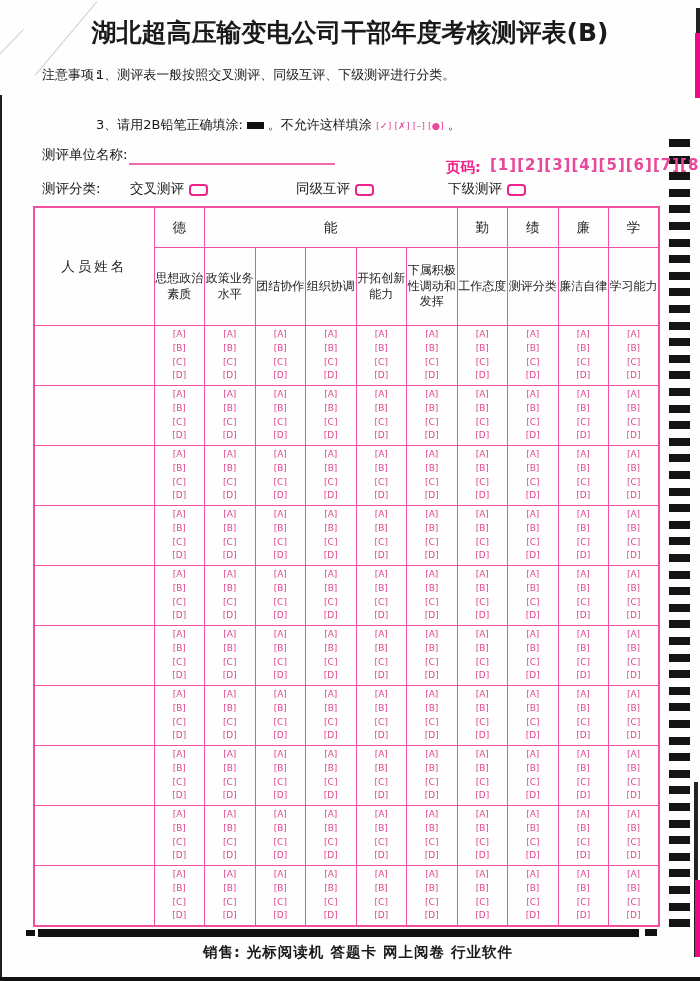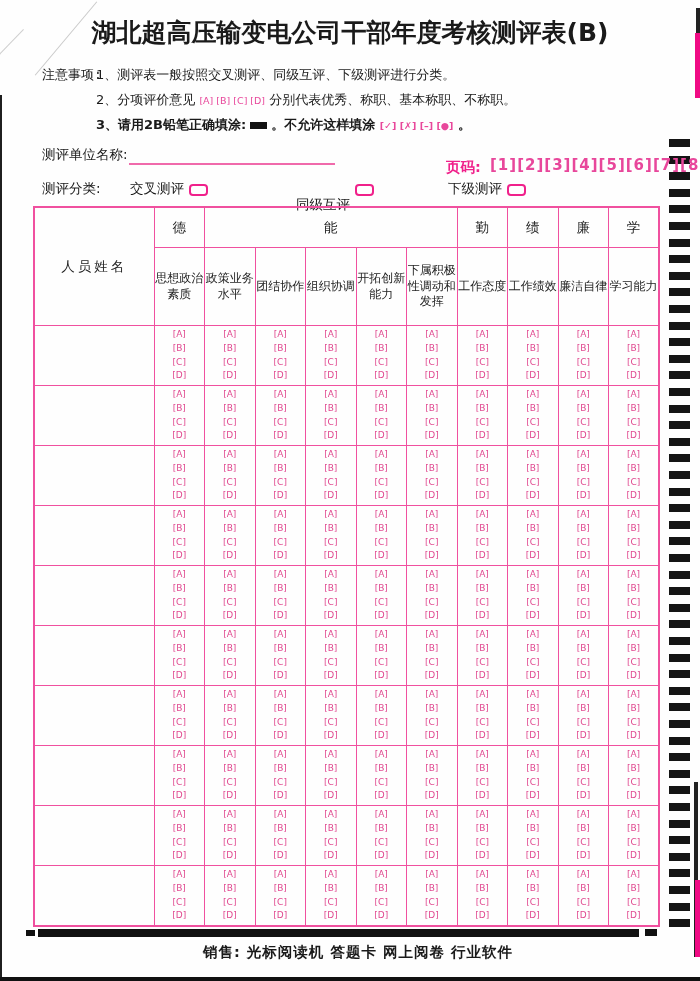--- a/index.html
+++ b/index.html
@@ -27,32 +27,32 @@
   .bbar  { left:38px;  top:929px; width:601px; height:8px; background:#111; }
   .bsq-l { left:26px;  top:930px; width:9px;  height:6px; background:#111; }
   .bsq-r { left:645px; top:929px; width:12px; height:7px; background:#111; }
 
   
   .title { top:16px; left:0; width:100%; text-align:center; font-size:25px; font-weight:bold; }
   .note-label { left:42px; top:66px; font-size:13px;font-family:Liberation Mono, monospace; }
   .note { font-size:13px; white-space:nowrap; }
   .note1 { left:96px; top:66px; }
   .note2 { left:96px; top:91px; }
-  .note3 { left:96px; top:116px;font-weight:bold; }
+  .note3 { left:96px; top:116px; }
   .pink-sm { color:#e8479b; font-size:9.5px; }
   .fill-correct { display:inline-block; width:17px; height:7px; background:#111; margin:0 4px; }
 
   .unit-label { left:42px; top:146px; font-size:13.5px; }
   .unit-line  { left:129px; top:147px; width:206px; height:16px; border-bottom:2px solid #f06aab; }
   .page-label { left:446px; top:158px; color:#f0218b; font-weight:bold; font-size:14.5px; }
   .page-values{ left:490px; top:156px; color:#e8479b; font-size:15px; letter-spacing:1px; white-space:nowrap;font-weight:bold; }
 
   .cat-label { left:42px;  top:180px; font-size:13.5px; }
   .cat1 { left:130px; top:180px; font-size:13.5px; }
-  .cat2 { left:296px; top:180px; font-size:13.5px;margin-top:16px; }
+  .cat2 { left:296px; top:180px; font-size:13.5px; }
   .cat3 { left:448px; top:180px; font-size:13.5px; }
   .checkbox { width:15px; height:8px; border:2px solid #f0218b; border-radius:4px; background:#fff; }
   .cb1 { left:189px; top:184px; }
   .cb2 { left:355px; top:184px; }
   .cb3 { left:507px; top:184px; }
 
   
   .tbl-wrap { left:33px; top:206px; }
   table.eval { border-collapse:collapse; table-layout:fixed; width:625px; border:2px solid #f0509f; }
   table.eval th, table.eval td { border:1px solid #f0509f; padding:0; font-weight:normal; }
@@ -80,23 +80,20 @@
   <div class="abs br-bar-pink"></div>
   <div class="abs timing"></div>
   <div class="abs bbar"></div>
   <div class="abs bsq-l"></div>
   <div class="abs bsq-r"></div>
 
   <div class="abs title">湖北超高压输变电公司干部年度考核测评表(B)</div>
 
   <div class="abs note-label">注意事项:</div>
   <div class="abs note note1">1、测评表一般按照交叉测评、同级互评、下级测评进行分类。</div>
-  <div class="abs note note2">
-    <span>2、分项评价意见 </span><span class="pink-sm">[A] [B] [C] [D]</span><span> 分别代表优秀、称职、基本称职、不称职。</span>
-  </div>
   <div class="abs note note3">
     <span>3、请用2B铅笔正确填涂:</span><span class="fill-correct"></span><span>。不允许这样填涂 </span><span class="pink-sm">[✓] [✗] [–] [●]</span><span> 。</span>
   </div>
 
   <div class="abs unit-label">测评单位名称:</div>
   <div class="abs unit-line"></div>
   <div class="abs page-label">页码:</div>
   <div class="abs page-values">[1][2][3][4][5][6][7][8][9]</div>
 
   <div class="abs cat-label">测评分类:</div>
@@ -133,21 +130,21 @@
           <th class="top-h">学</th>
         </tr>
         <tr>
           <th class="sub-h">思想政治素质</th>
           <th class="sub-h">政策业务水平</th>
           <th class="sub-h">团结协作</th>
           <th class="sub-h">组织协调</th>
           <th class="sub-h">开拓创新能力</th>
           <th class="sub-h">下属积极性调动和发挥</th>
           <th class="sub-h">工作态度</th>
-          <th class="sub-h">工作绩效</th>
+          <th class="sub-h">测评分类</th>
           <th class="sub-h">廉洁自律</th>
           <th class="sub-h">学习能力</th>
         </tr>
       </thead>
       <tbody class="rows">
           <tr>
             <td></td>
             <td class="opt-cell">
               <div class="opt">[A]</div>
               <div class="opt">[B]</div>

